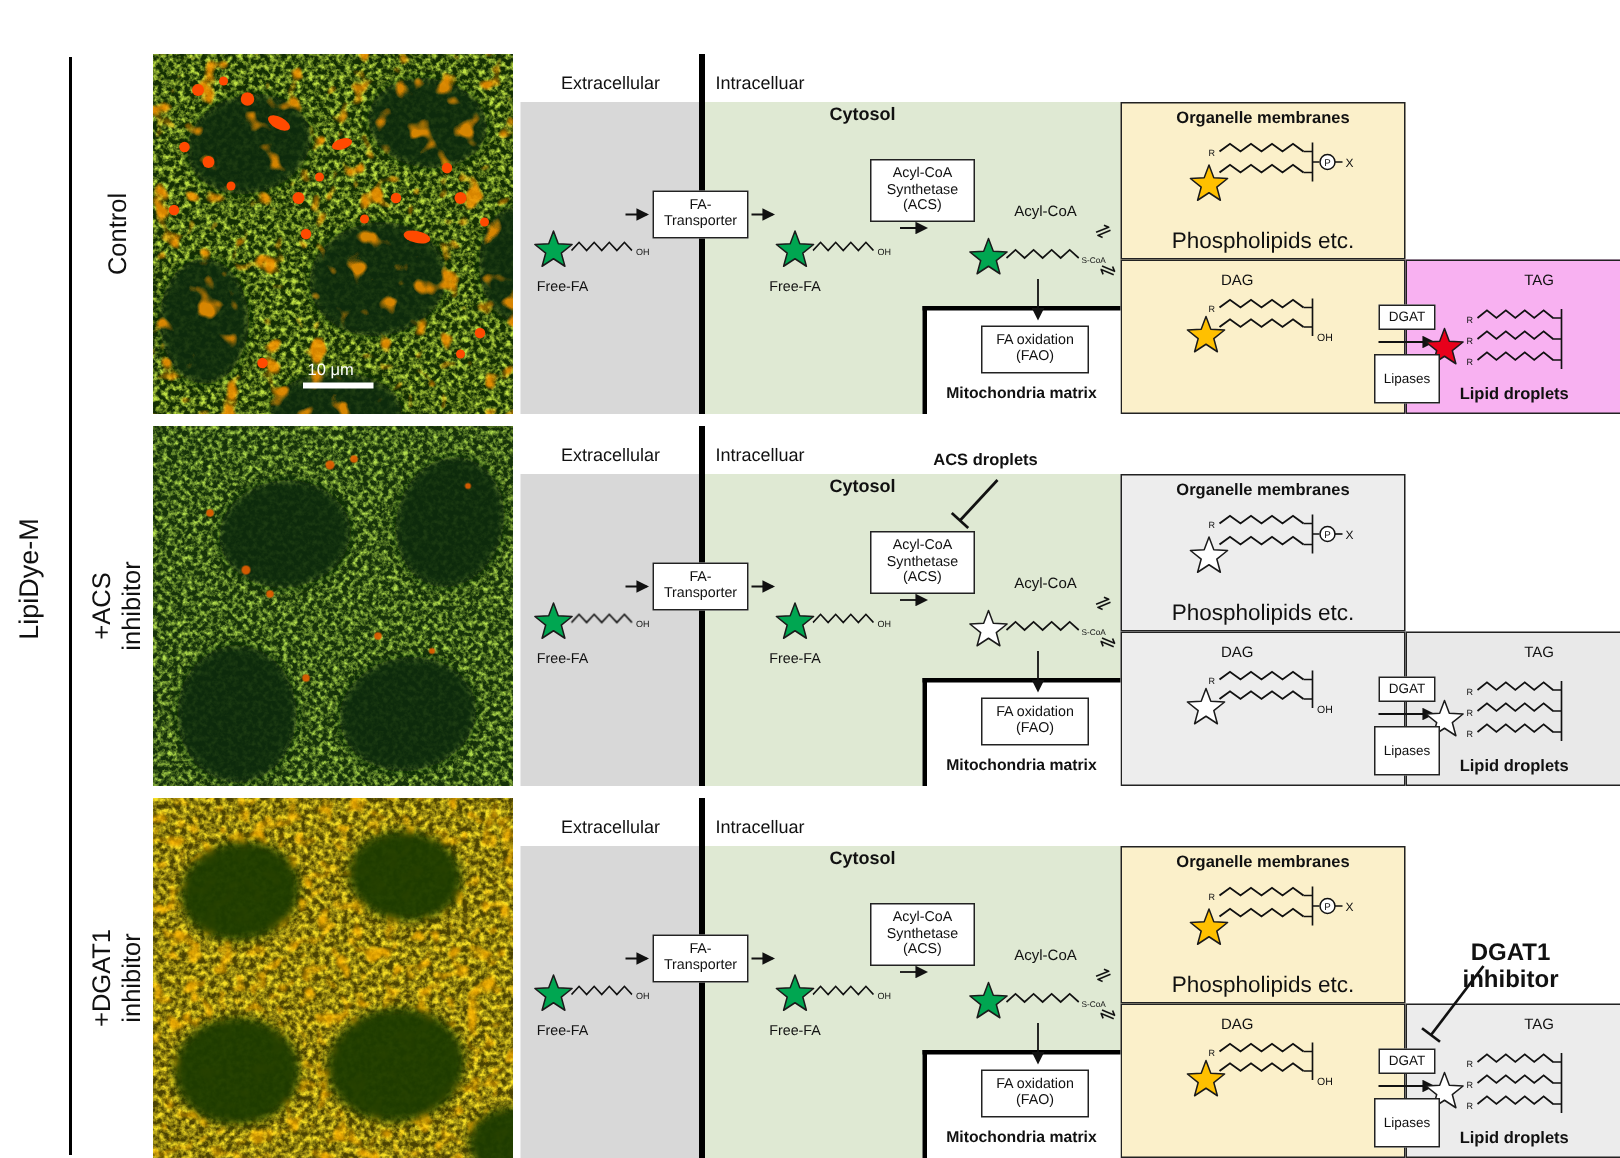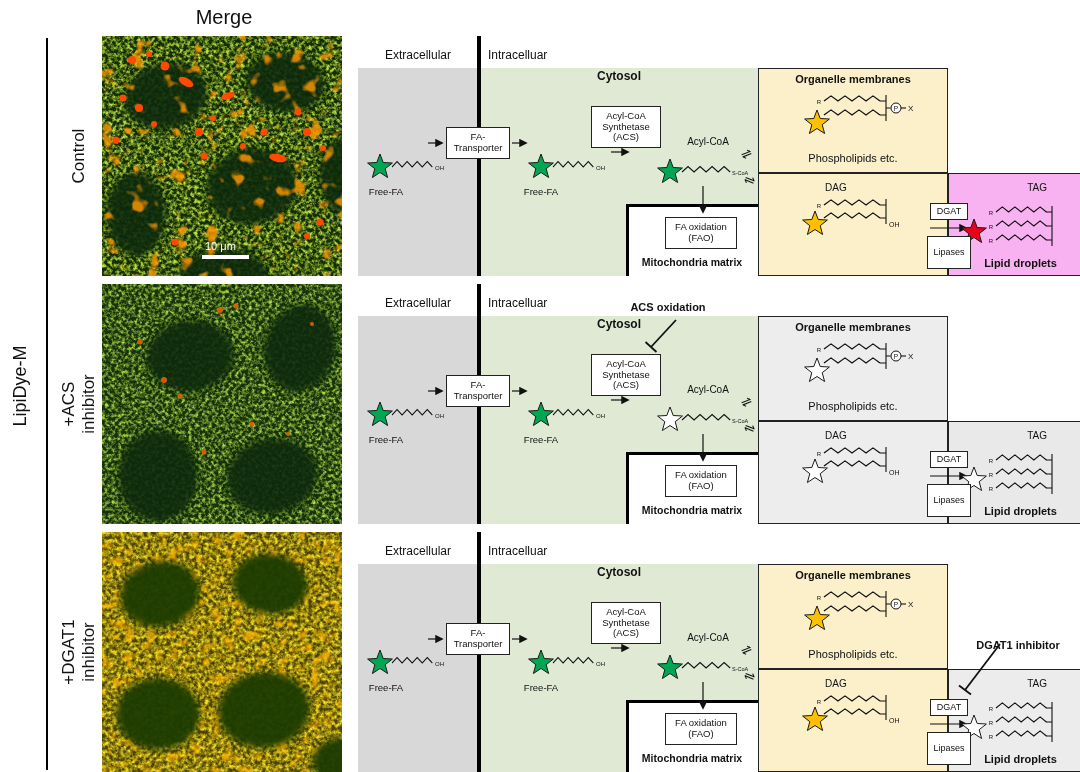--- a/index.html
+++ b/index.html
@@ -12,21 +12,21 @@
   .group-label-wrap{position:absolute;left:0;top:0;width:40px;height:772px}
   .rotc{position:absolute;left:50%;top:50%;transform:translate(-50%,-50%) rotate(-90deg);
         white-space:nowrap;font-size:18px}
   .group-bracket{position:absolute;left:46px;top:38px;width:2px;height:732px;background:#000}
 
   .row{position:absolute;left:56px;width:1025px;height:240px;display:flex}
   .row-label{position:relative;width:46px;height:240px;flex:0 0 46px}
   .row-label .rot{position:absolute;left:50%;top:50%;width:240px;
         transform:translate(-50%,-50%) rotate(-90deg);text-align:center;
         font-size:17px;line-height:1.2;white-space:pre-line}
-  .micro{width:240px;height:240px;flex:0 0 240px;margin-right:16px;background:#f0abfc}
+  .micro{width:240px;height:240px;flex:0 0 240px;margin-right:5px;background:#f0abfc}
   .micro svg{display:block;width:240px;height:240px}
   .dgwrap{position:relative;width:735px;height:240px;flex:0 0 735px;background:#fff}
   .dg{position:absolute;inset:0}
 
   
   .rg{position:absolute;z-index:0}
   .region-extracell{left:0;top:32px;width:119px;height:208px;background:var(--extracell,#d8d8d8)}
   .vline-membrane{position:absolute;left:119px;top:0;width:4px;height:240px;background:#000;z-index:1}
   .region-cytosol{left:123px;top:32px;width:277px;height:208px;background:var(--cytosol,#dfe9d3)}
   .region-organelle{left:400px;top:32px;width:190px;height:105px;border:1px solid #222}
@@ -44,33 +44,33 @@
   .ar{stroke:#111;stroke-width:1.2}
   .inh line{stroke:#111;stroke-width:1.8}
   .t55{font-size:5.5px}.t6{font-size:6px}.t65{font-size:6.5px}.t7{font-size:7px}.t8{font-size:8px}
   .te{text-anchor:end}.tm{text-anchor:middle}
   .teq{font-size:13px;text-anchor:middle;font-family:"DejaVu Sans",sans-serif}
 
   
   .lb{position:absolute;z-index:3;font-size:10px;line-height:1.15}
   .lb-extracell{left:10px;top:13px;width:100px;text-align:center;font-size:12px}
   .lb-intracell{left:130px;top:13px;width:110px;font-size:12px}
-  .lb-cytosol{left:206px;top:34px;width:110px;text-align:center;font-weight:bold;font-size:12px}
+  .lb-cytosol{left:206px;top:34px;width:110px;text-align:left;font-weight:bold;font-size:12px}
   .lb-freefa1{left:0;top:151px;width:56px;text-align:center;font-size:9.5px}
   .lb-freefa2{left:155px;top:151px;width:56px;text-align:center;font-size:9.5px}
   .lb-acylcoa{left:320px;top:100px;width:60px;text-align:center}
   .lb-orgmem{left:400px;top:37px;width:190px;text-align:center;font-weight:bold;font-size:11px}
-  .lb-phos{left:415px;top:116px;width:160px;text-align:center;font-size:11px}
+  .lb-phos{left:415px;top:116px;width:160px;text-align:center;font-size:15px}
   .lb-dag{left:467px;top:146px;width:56px;text-align:left}
   .lb-er{left:400px;top:221px;width:190px;text-align:right;font-weight:bold;font-size:11px}
   .lb-tag{left:633px;top:146px;width:56px;text-align:right}
   .lb-ld{left:590px;top:221px;width:145px;text-align:center;font-weight:bold;font-size:11px}
   .lb-mito{left:268px;top:220px;width:132px;text-align:center;font-weight:bold;font-size:10.5px}
   .lb-acsinh{left:255px;top:17px;width:110px;text-align:center;font-weight:bold;font-size:11px}
-  .lb-dgatinh{left:600px;top:107px;width:120px;text-align:center;font-weight:bold;font-size:11px}
+  .lb-dgatinh{left:600px;top:95px;width:120px;text-align:center;font-weight:bold;font-size:16px}
 
   
   .bx{position:absolute;z-index:3;background:#fff;border:1px solid #222;display:flex;
       align-items:center;justify-content:center;text-align:center;
       font-size:9.5px;line-height:1.12;white-space:pre-line}
   .bx-transporter{left:88px;top:91px;width:64px;height:32px}
   .bx-acs{left:233px;top:70px;width:70px;height:42px}
   .bx-fao{left:307px;top:181px;width:72px;height:32px}
   .bx-dgat{left:572px;top:167px;width:38px;height:17px;font-size:9px}
   .bx-lipases{left:569px;top:200px;width:44px;height:33px;font-size:9px}
@@ -109,21 +109,20 @@
         <feGaussianBlur stdDeviation="3"></feGaussianBlur>
       </filter>
     <filter id="f-blur6">
         <feGaussianBlur stdDeviation="6"></feGaussianBlur>
       </filter>
   </defs>
 </svg>
 
 <div class="figure">
 
-  <div class="merge-header">Merge</div>
 
   <div class="group-label-wrap">
     <span class="rotc">LipiDye-M</span>
   </div>
   <div class="group-bracket"></div>
 
   <div class="row" style="top:36px">
     <div class="row-label">
       <span class="rot">Control</span>
     </div>
@@ -376,21 +375,21 @@
     <div class="lb lb-freefa1">Free-FA</div>
     <div class="lb lb-freefa2">Free-FA</div>
     <div class="lb lb-acylcoa">Acyl-CoA</div>
     <div class="lb lb-orgmem">Organelle membranes</div>
     <div class="lb lb-phos">Phospholipids etc.</div>
     <div class="lb lb-dag">DAG</div>
     <div class="lb lb-er">ER</div>
     <div class="lb lb-tag">TAG</div>
     <div class="lb lb-ld">Lipid droplets</div>
     <div class="lb lb-mito">Mitochondria matrix</div>
-    <div class="lb lb-acsinh inhibitor-acs">ACS oxidation</div>
+    <div class="lb lb-acsinh inhibitor-acs">ACS droplets</div>
 
     <div class="bx bx-transporter">FA-
 Transporter</div>
     <div class="bx bx-acs">Acyl-CoA
 Synthetase
 (ACS)</div>
     <div class="bx bx-fao">FA oxidation
 (FAO)</div>
     <div class="bx bx-dgat">DGAT</div>
     <div class="bx bx-lipases">Lipases</div>

